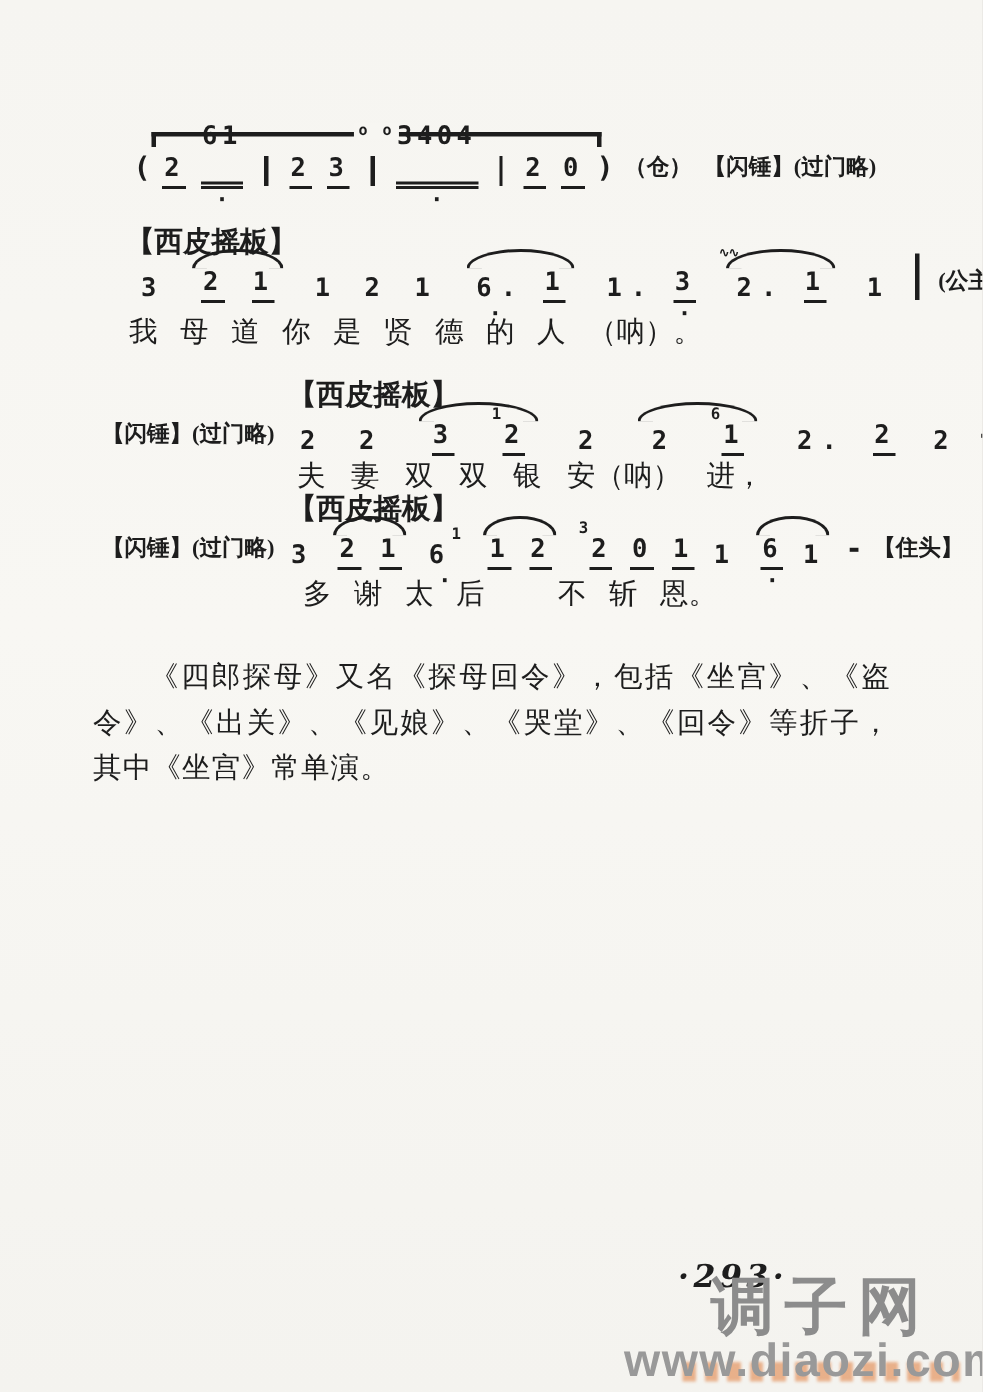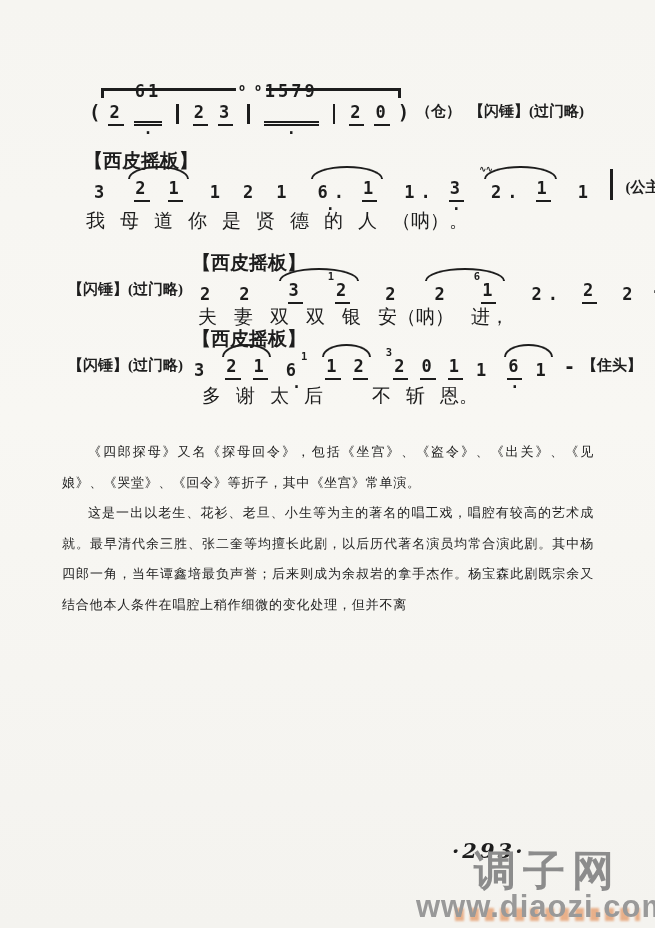--- a/index.html
+++ b/index.html
@@ -56,21 +56,21 @@
   .mlabel{position:absolute;font-size:19px;font-weight:bold;white-space:nowrap;}
   
   .lyr{position:absolute;display:flex;align-items:baseline;font-size:19px;white-space:nowrap;}
   .syl{display:inline-block;}
   [data-name="lyrics-line-0"]{gap:15px;}
   [data-name="lyrics-line-1"]{gap:17px;}
   [data-name="lyrics-line-2"]{gap:15px;}
   
   .prose{
     position:absolute;left:62px;top:437px;width:532px;
-    font-size:13px;line-height:30.5px;letter-spacing:0.8px;
+    font-size:19px;line-height:30.5px;letter-spacing:0.8px;
     text-align:justify;text-justify:inter-character;
   }
   .prose p{margin:0;text-indent:2em;}
   
   .pageno{position:absolute;left:452px;top:838px;font-size:21px;font-style:italic;
           font-weight:bold;letter-spacing:3px;font-family:"DejaVu Serif",serif;}
   .wm-name{position:absolute;top:850px;left:474px;font-size:42px;font-weight:bold;
            color:#8c8c8c;letter-spacing:7px;line-height:1;font-family:Liberation Sans, sans-serif;}
   .wm-url{position:absolute;top:891px;left:416px;font-size:31px;font-weight:bold;
           color:#999;line-height:1;font-family:"Liberation Sans",sans-serif;letter-spacing:1px;}
@@ -98,21 +98,21 @@
       </span>
       <span class="bar" data-name="barline-icon"></span>
       <span class="note" data-name="music-note">
         <span class="num u1" data-name="note-number">2</span>
       </span>
       <span class="note" data-name="music-note">
         <span class="num u1" data-name="note-number">3</span>
       </span>
       <span class="bar" data-name="barline-icon"></span>
       <span class="note" data-name="music-note">
-        <span class="num u2" data-name="note-number">1579</span>
+        <span class="num u2" data-name="note-number">3404</span>
         <span class="ldot" data-name="low-octave-dot">·</span>
       </span>
       <span class="bar" data-name="barline-icon"></span>
       <span class="note" data-name="music-note">
         <span class="num u1" data-name="note-number">2</span>
       </span>
       <span class="note" data-name="music-note">
         <span class="num u1" data-name="note-number">0</span>
       </span>
       <span class="sym" data-name="music-symbol">)</span>
@@ -299,21 +299,20 @@
       <span class="syl" data-name="lyric-syllable">太</span>
       <span class="syl" data-name="lyric-syllable">后</span>
       <span class="syl" data-name="lyric-syllable">　</span>
       <span class="syl" data-name="lyric-syllable">不</span>
       <span class="syl" data-name="lyric-syllable">斩</span>
       <span class="syl" data-name="lyric-syllable">恩。</span>
     </div>
 
   <div class="prose" data-name="prose-block">
       <p data-name="prose-paragraph">《四郎探母》又名《探母回令》，包括《坐宫》、《盗令》、《出关》、《见娘》、《哭堂》、《回令》等折子，其中《坐宫》常单演。</p>
-      <p data-name="prose-paragraph">这是一出以老生、花衫、老旦、小生等为主的著名的唱工戏，唱腔有较高的艺术成就。最早清代余三胜、张二奎等均擅长此剧，以后历代著名演员均常合演此剧。其中杨四郎一角，当年谭鑫培最负声誉；后来则成为余叔岩的拿手杰作。杨宝森此剧既宗余又结合他本人条件在唱腔上稍作细微的变化处理，但并不离</p>
     </div>
 
   <div class="pageno" data-name="page-number">·293·</div>
 
   <div class="wm-orange" data-name="watermark-orange-fragment"></div>
   <div class="wm-name" data-name="watermark-site-name">调子网</div>
   <div class="wm-url" data-name="watermark-site-url">www.diaozi.com</div>
 
 </div>
 

